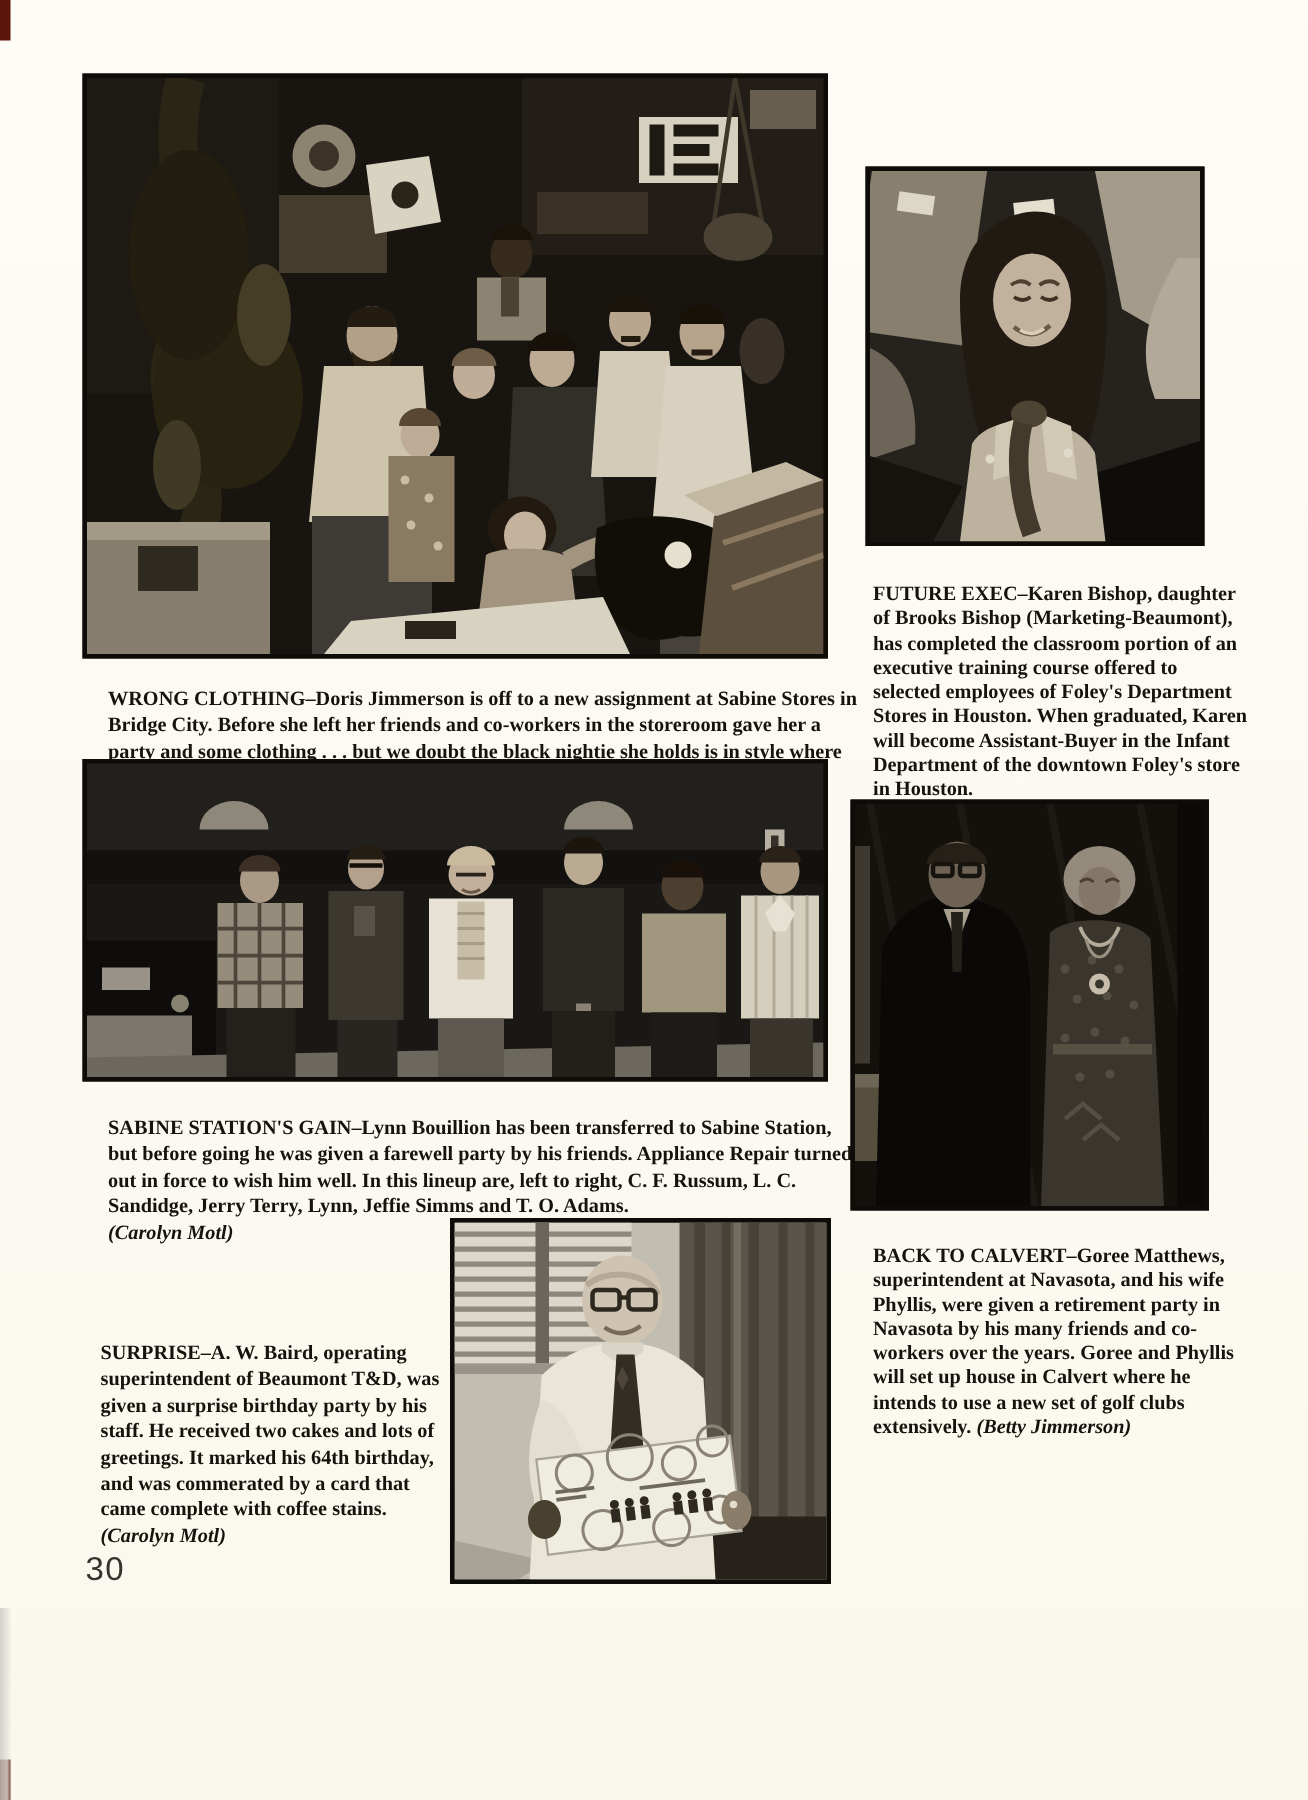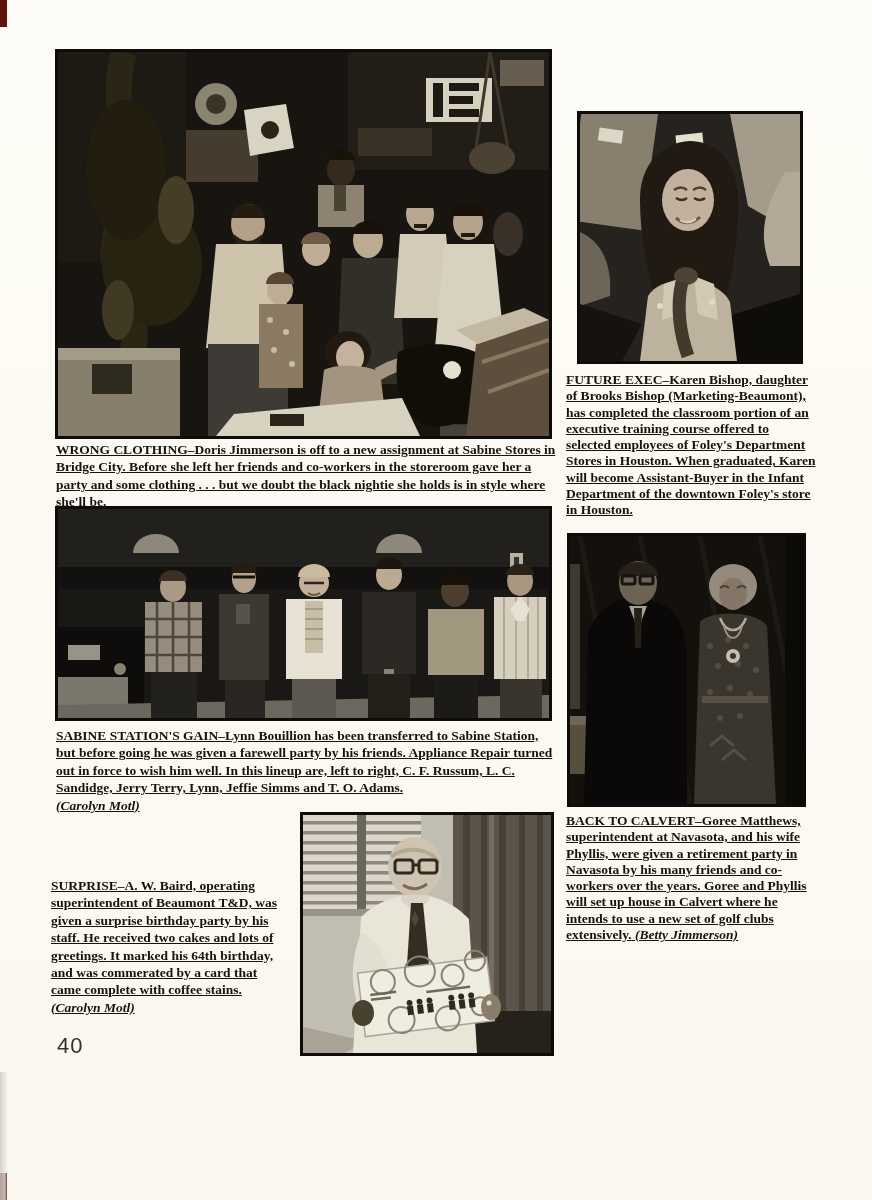--- a/index.html
+++ b/index.html
@@ -7,22 +7,22 @@
     position:relative;width:872px;height:1200px;overflow:hidden;
     background:linear-gradient(180deg,#fdfcf6 0%,#fbf9f1 55%,#faf8ee 100%);
     font-family:"Liberation Serif", serif;color:#14110c;
   }
   .photo{
     position:absolute;margin:0;box-sizing:border-box;
     border:3px solid #0e0c09;background:#181511;
   }
   .photo svg{display:block;width:100%;height:100%;}
   .caption{
-    position:absolute;margin:0;font-weight:bold;color:#17130c;
-    font-size:13.5px;line-height:17.4px;text-align:left;text-decoration:underline;
+    position:absolute;margin:16px;font-weight:bold;color:#17130c;
+    font-size:13.5px;line-height:17.4px;text-align:left;
   }
   .caption.right-col{line-height:16.3px;}
   .credit{font-style:italic;font-weight:bold;}
   .credit.block{display:block;}
   .page-number{
     position:absolute;left:57px;top:1033px;
     font-family:"Liberation Sans", sans-serif;font-size:22px;
     color:#35332e;letter-spacing:1px;
   }
   .corner-mark{position:absolute;left:0;width:7px;background:#5c150c;}
@@ -345,15 +345,15 @@
           <circle cx="168" cy="186" r="3"></circle>
             <rect x="165" y="189" width="6" height="9"></rect>
         </g>
       </g>
       <ellipse cx="60" cy="198" rx="11" ry="13" fill="#49412f"></ellipse>
       <ellipse cx="188" cy="192" rx="10" ry="13" fill="#8a7d6a"></ellipse>
       <circle cx="186" cy="188" r="2.5" fill="#e2ddcd"></circle>
     </svg>
   </figure>
 
-  <div class="page-number">40</div>
+  <div class="page-number">30</div>
 
 </div>
 
 </body></html>

